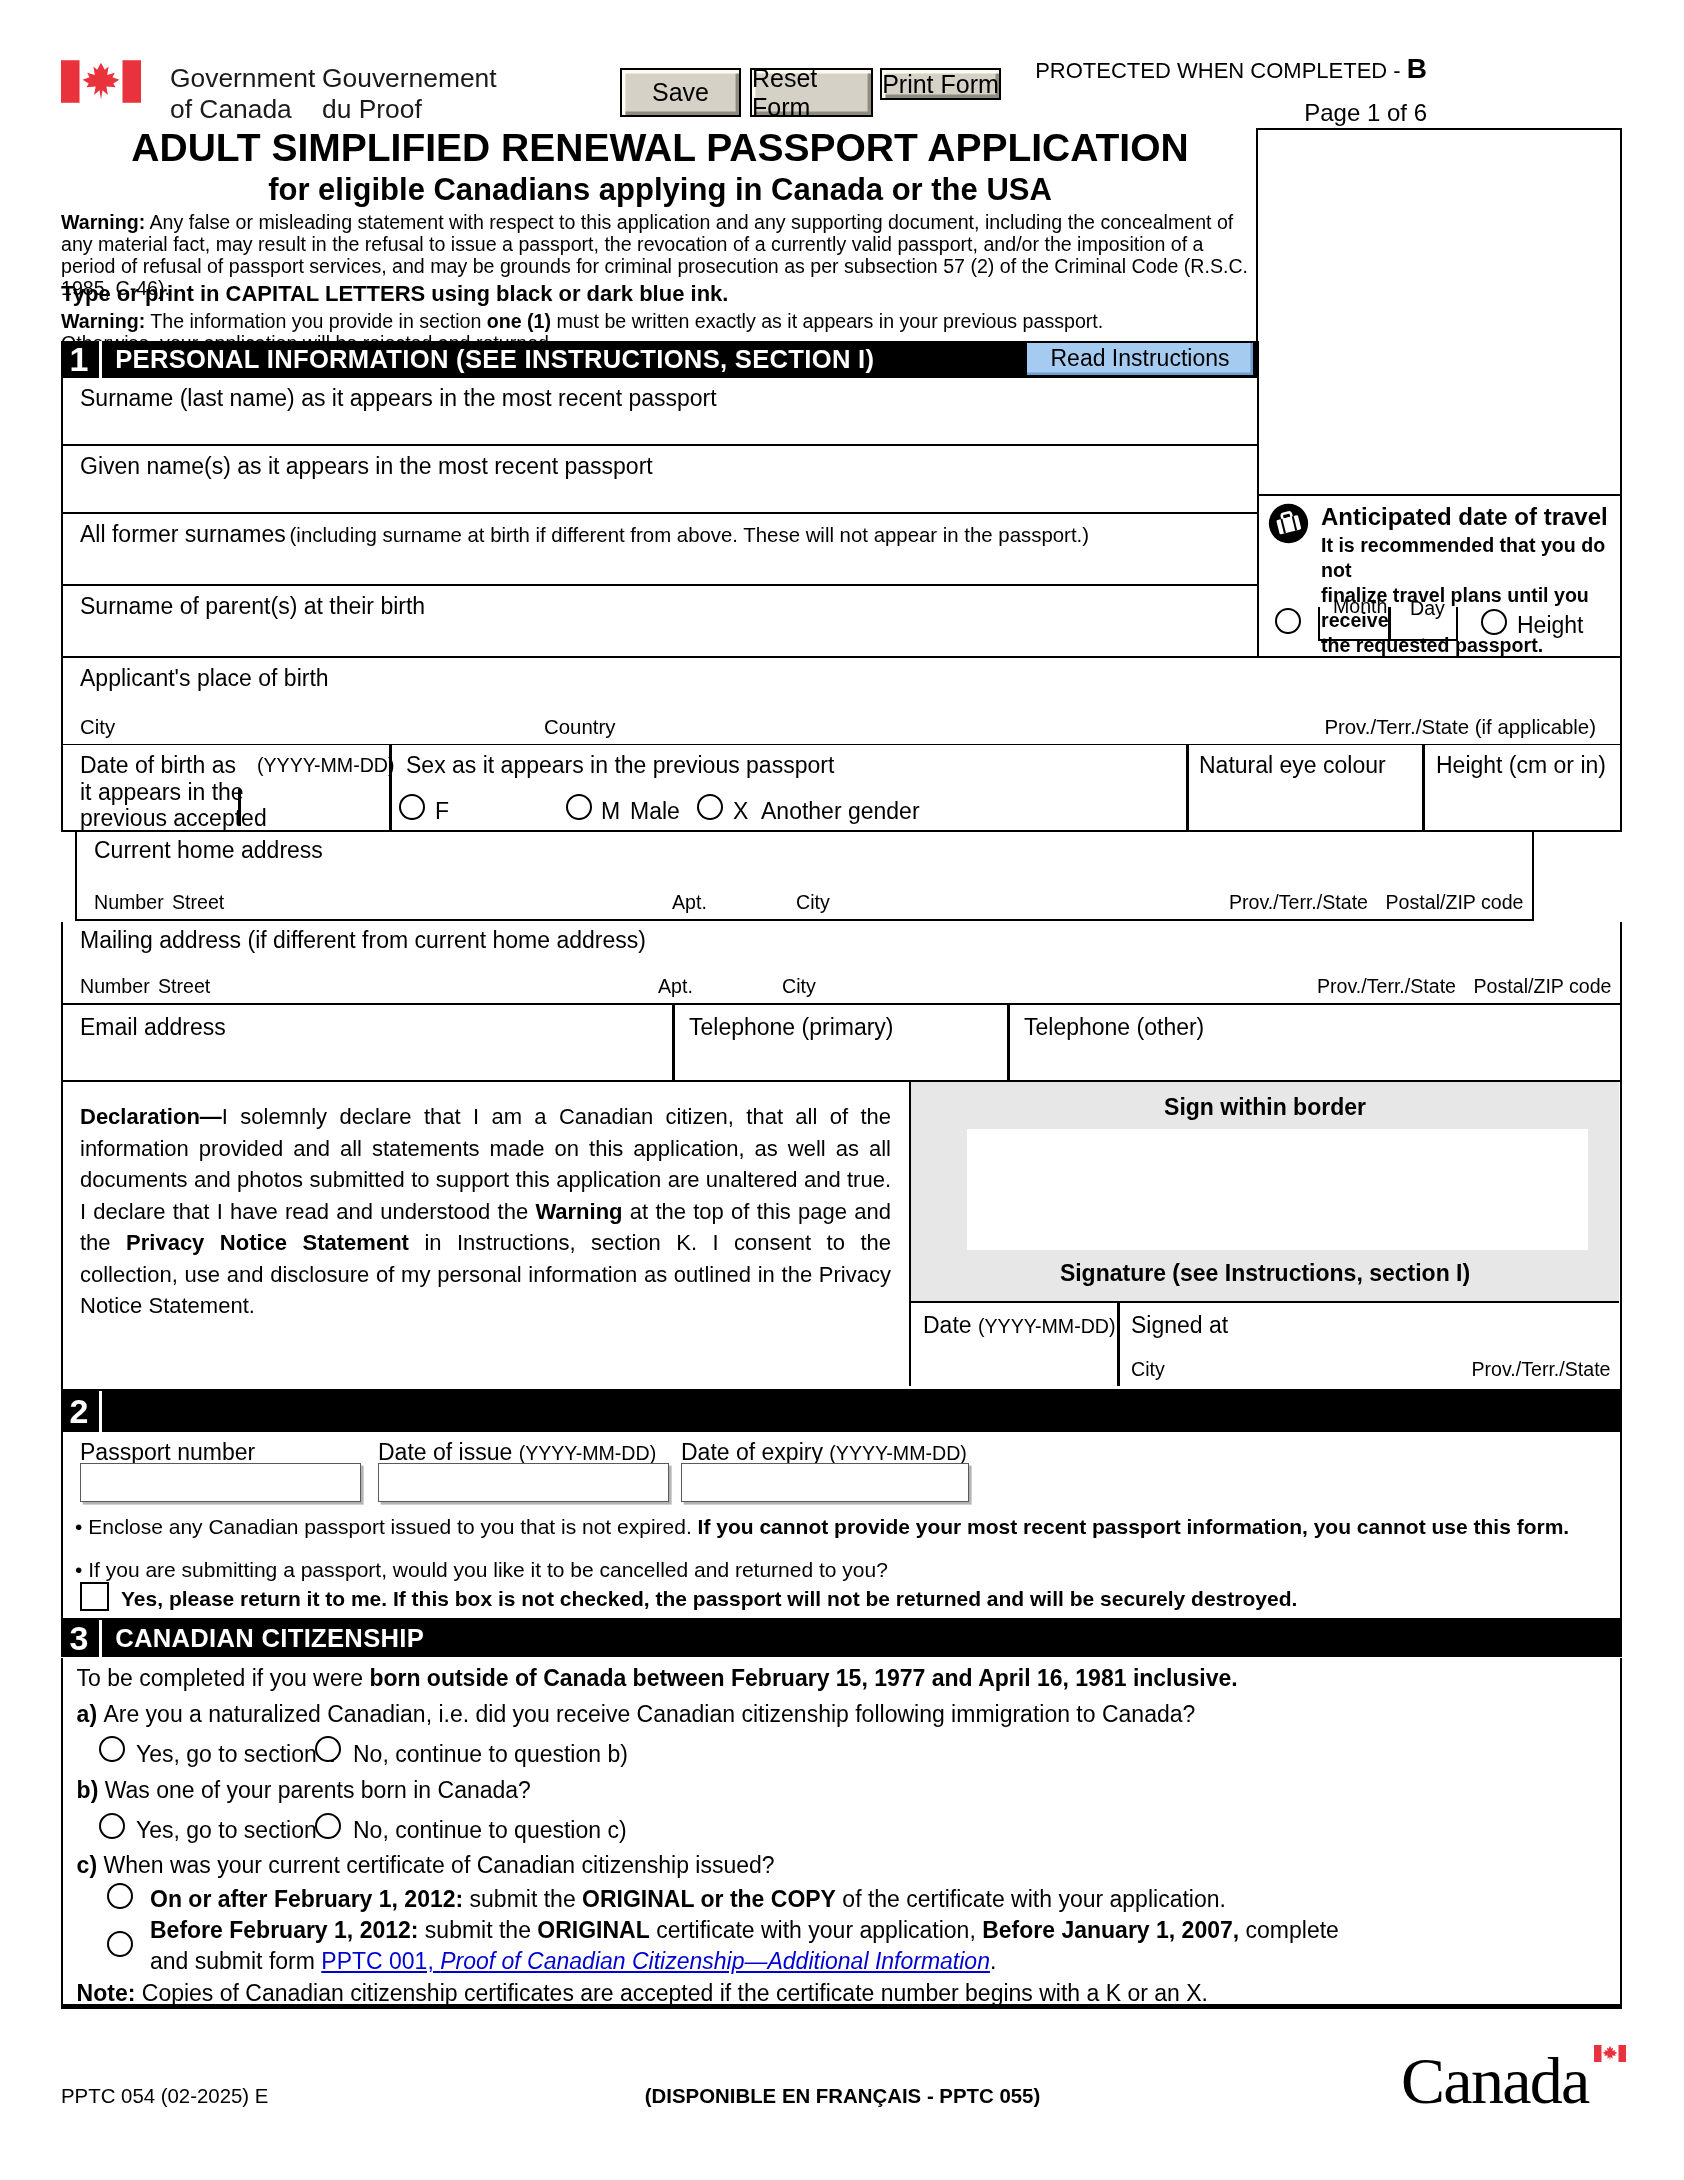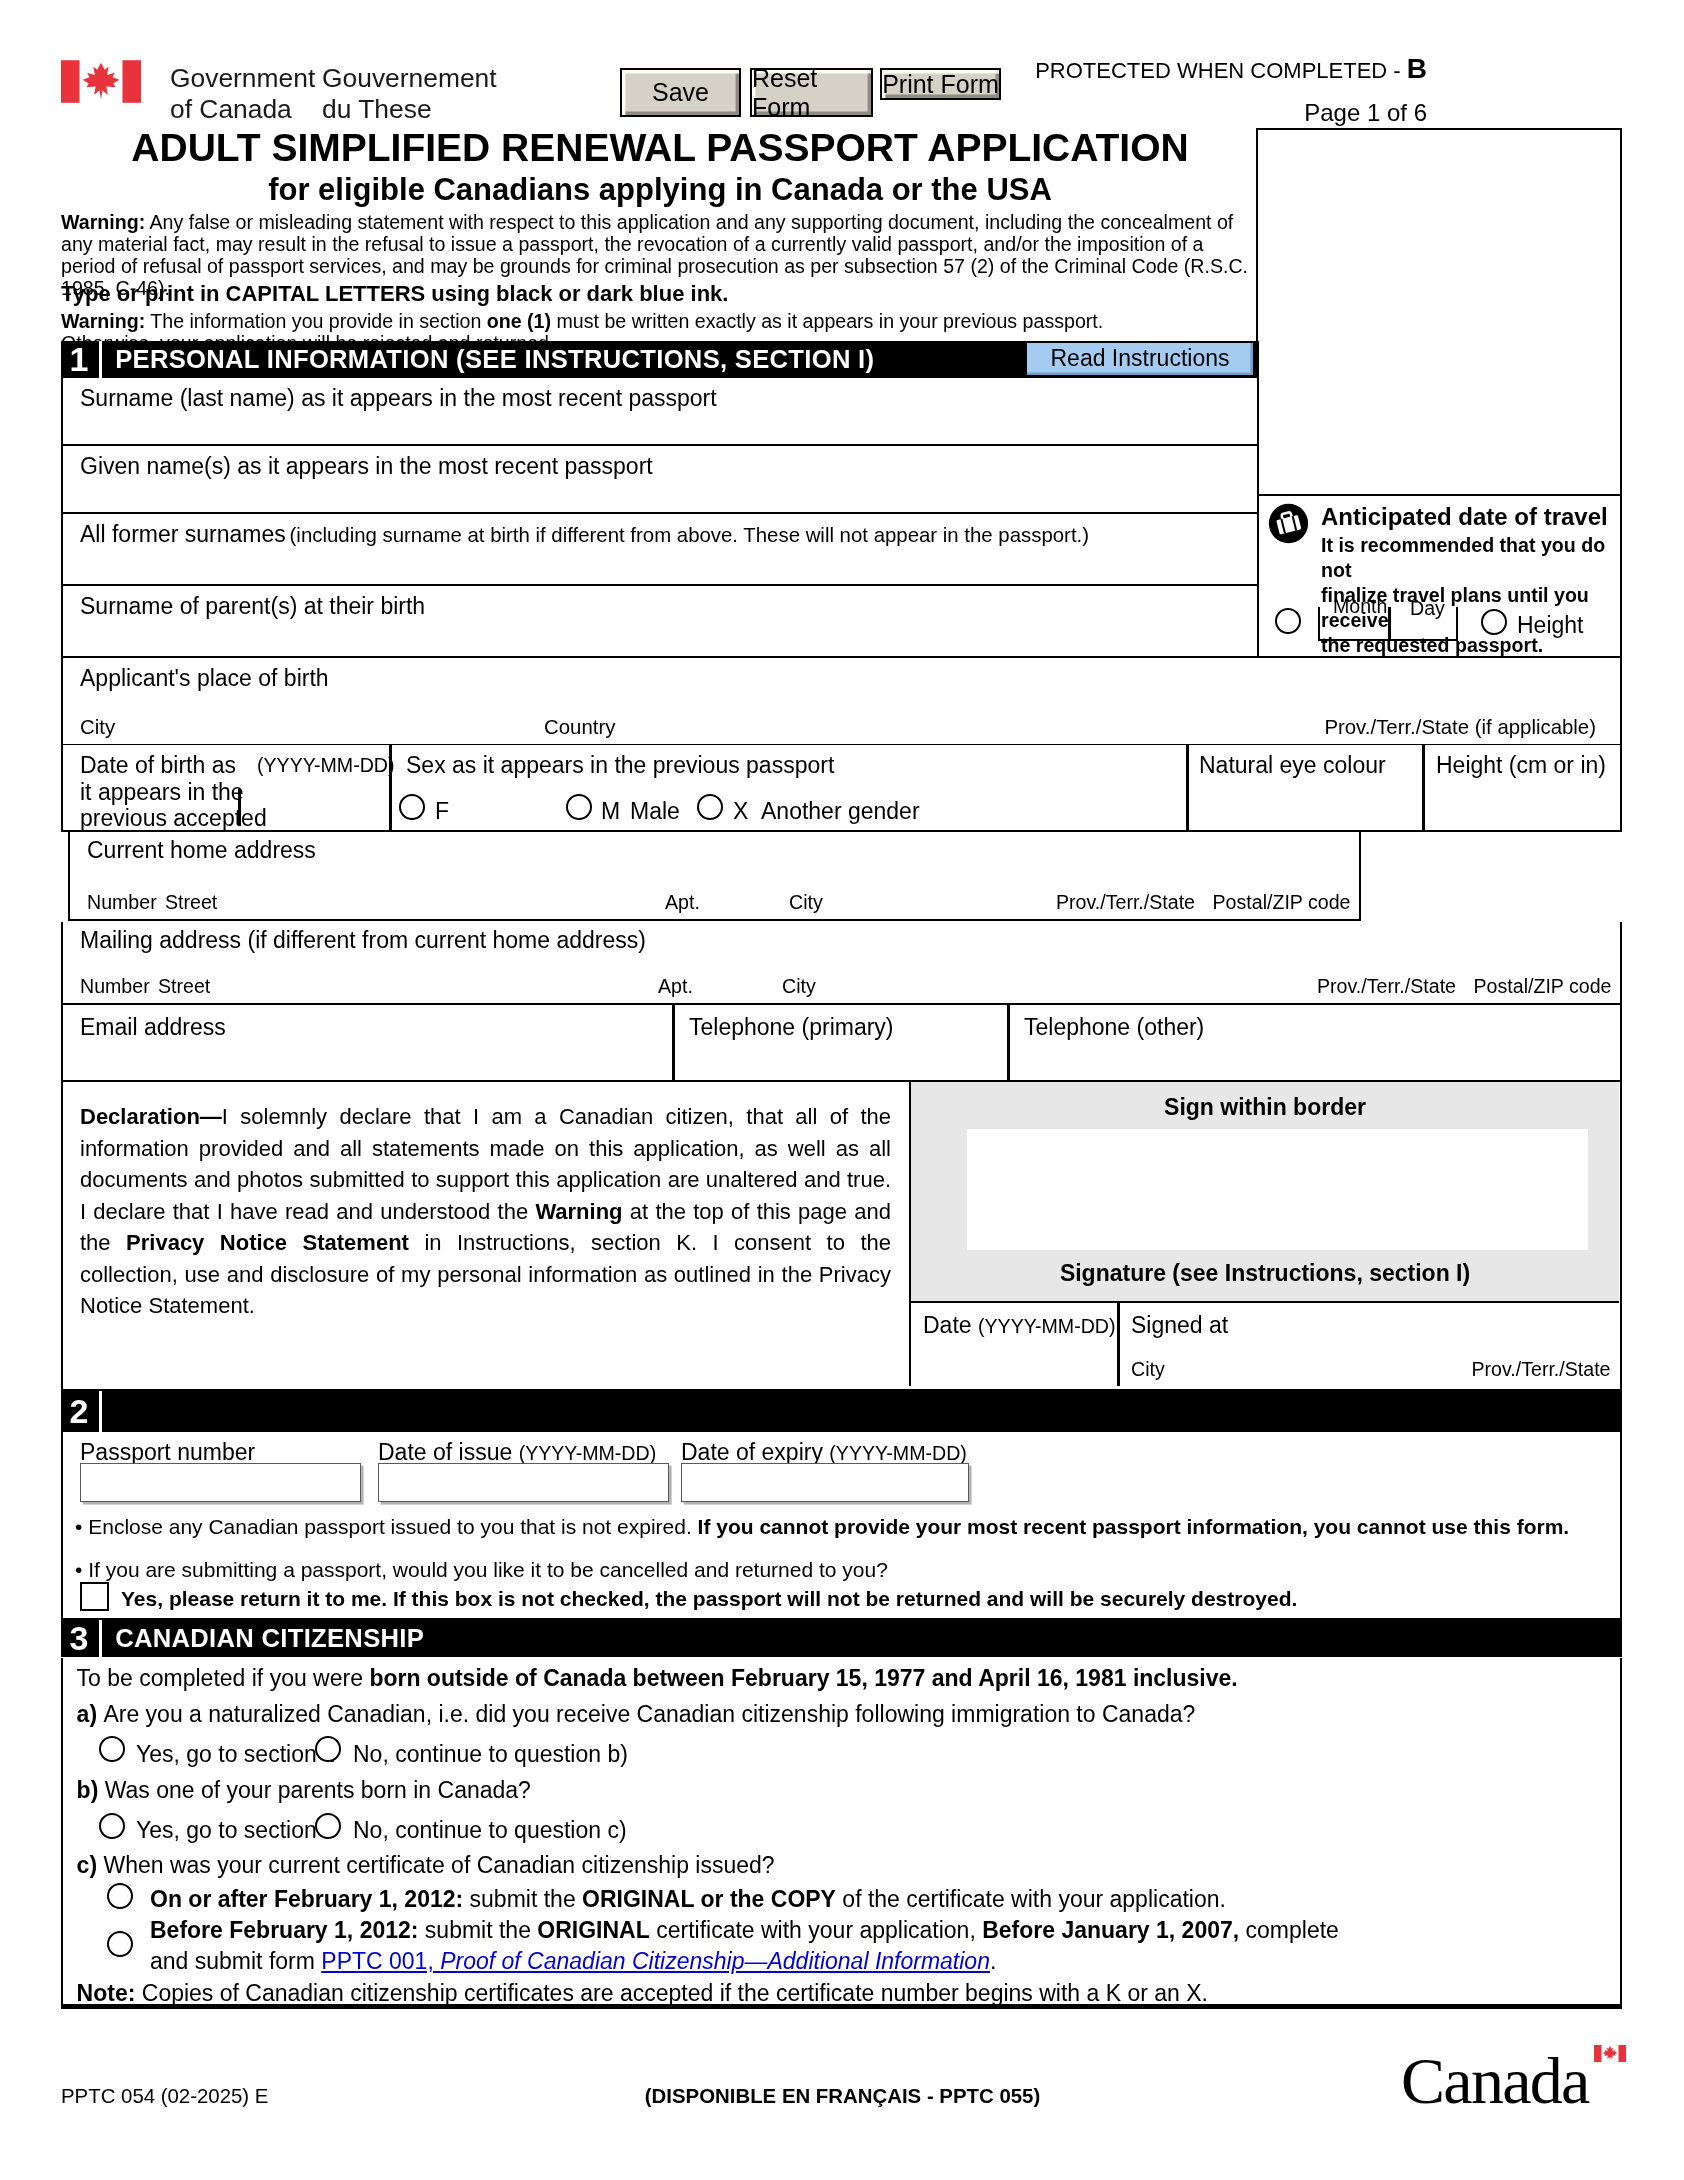--- a/index.html
+++ b/index.html
@@ -46,21 +46,21 @@
     <rect x="22" y="0" width="50" height="50" fill="#ffffff"></rect>
     <path fill="#e8323c" transform="translate(24.5,3) scale(0.45)" d="M50 0 L40 18 L30 10 L34 32 L14 26 L20 38 L2 44 L18 54 L12 64 L36 62 L32 84 L46 72 L50 96 L54 72 L68 84 L64 62 L88 64 L82 54 L98 44 L80 38 L86 26 L66 32 L70 10 L60 18 Z"></path>
   </svg>
 </div>
 <div class="abs" style="left:170px; top:63px; font-size:26.4px; line-height:31px; color:#1a1a1a;">
   <div>Government</div>
   <div>of Canada</div>
 </div>
 <div class="abs" style="left:322px; top:63px; font-size:26.4px; line-height:31px; color:#1a1a1a;">
   <div>Gouvernement</div>
-  <div>du These</div>
+  <div>du Proof</div>
 </div>
 
 <div class="btn3d" style="left:620px; top:68px; width:121px; height:49px;">
   <span>Save</span>
 </div>
 <div class="btn3d" style="left:750px; top:68px; width:123px; height:49px;">
   <span>Reset Form</span>
 </div>
 <div class="btn3d" style="left:880px; top:68px; width:121px; height:32px;">
   <span>Print Form</span>
@@ -176,21 +176,21 @@
   <div class="radio" style="left:634px; top:49px;"></div>
   <div class="abs lab27" style="left:670px; top:53px;"><span>X</span></div>
   <div class="abs lab27" style="left:698px; top:53px;">Another gender</div>
 
   <div class="abs lab27" style="left:1136px; top:6.8px;">Natural eye colour</div>
   <div class="inputzone" style="left:1129px; top:37px; width:223px; height:43px;"></div>
   <div class="abs lab27" style="left:1373px; top:6.8px;">Height (cm or in)</div>
   <div class="inputzone" style="left:1366px; top:37px; width:183px; height:43px;"></div>
 </div>
 
-<div class="cell" style="left:68px; top:832px; width:1293px; height:89px;">
+<div class="cell" style="left:75px; top:832px; width:1459px; height:89px;">
   <div class="abs lab27" style="left:17px; top:5.1px;">Current home address</div>
   <div class="inputzone" style="left:6.8px; top:34px; width:1542px; height:24px;"></div>
   <div class="abs lab23" style="left:17px; bottom:5.1px;">Number</div>
   <div class="abs lab23" style="left:95px; bottom:5.1px;">Street</div>
   <div class="abs lab23" style="left:595px; bottom:5.1px;">Apt.</div>
   <div class="abs lab23" style="left:719px; bottom:5.1px;">City</div>
   <div class="abs lab23" style="right:164px; bottom:5.1px;">Prov./Terr./State</div>
   <div class="abs lab23" style="right:8.5px; bottom:5.1px;">Postal/ZIP code</div>
 </div>
 

